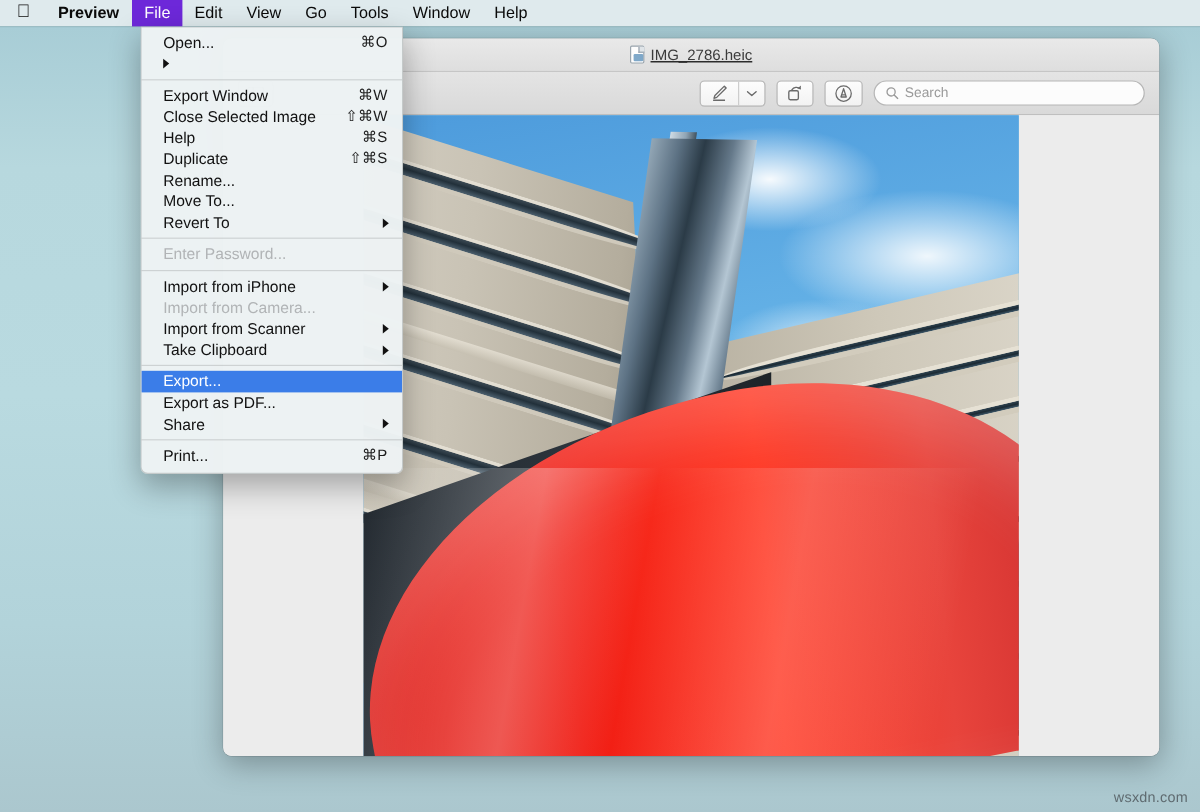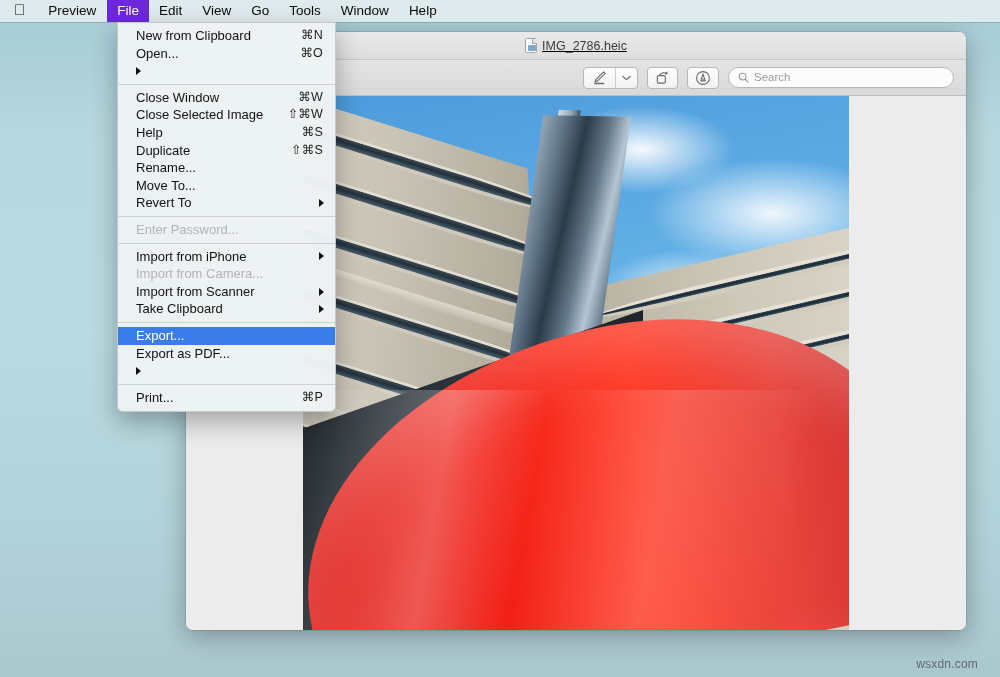--- a/index.html
+++ b/index.html
@@ -25,21 +25,21 @@
     background:#dfeaed;
     display:flex; align-items:center;
     font-size:13.5px; color:#0a0a0a;
     z-index:60;
   }
   .mb-item{
     height:22px; line-height:22px; padding:0 10px;
     white-space:nowrap; cursor:default;
   }
   .mb-item.apple{ padding:0 12px 0 14px; font-size:15px; line-height:20px;}
-  .mb-item.bold{ font-weight:normal; padding:0 11px;}
+  .mb-item.bold{ font-weight:bold; padding:0 11px;}
   .mb-item.active{ background:#6d28d9; color:#fff; }
 
   
   #window{
     position:absolute; left:186px; top:32px;
     width:780px; height:598px;
     border-radius:7px;
     background:#ececec;
     box-shadow:0 6px 26px rgba(0,0,0,.30), 0 0 0 .5px rgba(0,0,0,.18);
     overflow:hidden;
@@ -68,21 +68,21 @@
   }
 
   #toolbar{
     position:relative; height:36px;
     background:linear-gradient(180deg,#e4e4e4,#d9d9d9);
     border-bottom:.5px solid #bfbfbf;
     display:flex; align-items:center;
     padding:0 12px;
   }
   .tb-left{ display:flex; align-items:center; gap:8px; }
-  .tb-right{ margin-left:auto; display:flex; gap:9px; }
+  .tb-right{ margin-left:auto; display:flex; align-items:center; gap:9px; }
 
   .tb-btn{
     height:22px; min-width:30px; padding:0 7px;
     background:linear-gradient(180deg,#fdfdfd,#f2f2f2);
     border:.5px solid #b9b9b9; border-radius:4px;
     box-shadow:0 .5px 0 rgba(255,255,255,.9) inset;
     display:flex; align-items:center; justify-content:center;
     cursor:default;
   }
   .tb-group{ display:flex; align-items:center;
@@ -234,21 +234,21 @@
     width:0;height:0;border-left:5.5px solid #111;
     border-top:4px solid transparent;border-bottom:4px solid transparent;
     margin-right:-1px;
   }
   .mi.disabled .lbl,.mi.disabled .key{ color:#b1b4b6; }
   .mi.sel{ background:#3b7de8; }
   .mi.sel .lbl,.mi.sel .key{ color:#fff; }
   .sep{ height:1px; background:rgba(0,0,0,.13); margin:4px 0 4px; }
 
   .wm{
-    position:absolute; right:22px; bottom:6px;
+    position:absolute; right:10px; bottom:6px;
     font-size:12px; color:#5f6b70; letter-spacing:.2px;
     z-index:90;
     text-align:right;
   }
 </style>
 </head>
 <body>
 
 <div id="desktop">
 
@@ -360,35 +360,31 @@
         <div class="red-cab"></div>
         <div class="red-body"></div>
         <div class="glossy"></div>
       </div>
     </div>
   </div>
 
   <div id="filemenu">
 
     <div class="mi">
-      <span class="lbl">New from Clipboard</span>
-      <span class="key">⌘N</span>
-    </div>
-    <div class="mi">
       <span class="lbl">Open...</span>
       <span class="key">⌘O</span>
     </div>
     <div class="mi">
       <span class="arrow"></span>
     </div>
 
     <div class="sep"></div>
 
     <div class="mi">
-      <span class="lbl">Close Window</span>
+      <span class="lbl">Export Window</span>
       <span class="key">⌘W</span>
     </div>
     <div class="mi">
       <span class="lbl">Close Selected Image</span>
       <span class="key">⇧⌘W</span>
     </div>
     <div class="mi">
       <span class="lbl">Help</span>
       <span class="key">⌘S</span>
     </div>
@@ -433,20 +429,21 @@
 
     <div class="sep"></div>
 
     <div class="mi sel">
       <span class="lbl">Export...</span>
     </div>
     <div class="mi">
       <span class="lbl">Export as PDF...</span>
     </div>
     <div class="mi">
+      <span class="lbl">Share</span>
       <span class="arrow"></span>
     </div>
 
     <div class="sep"></div>
 
     <div class="mi">
       <span class="lbl">Print...</span>
       <span class="key">⌘P</span>
     </div>
   </div>

